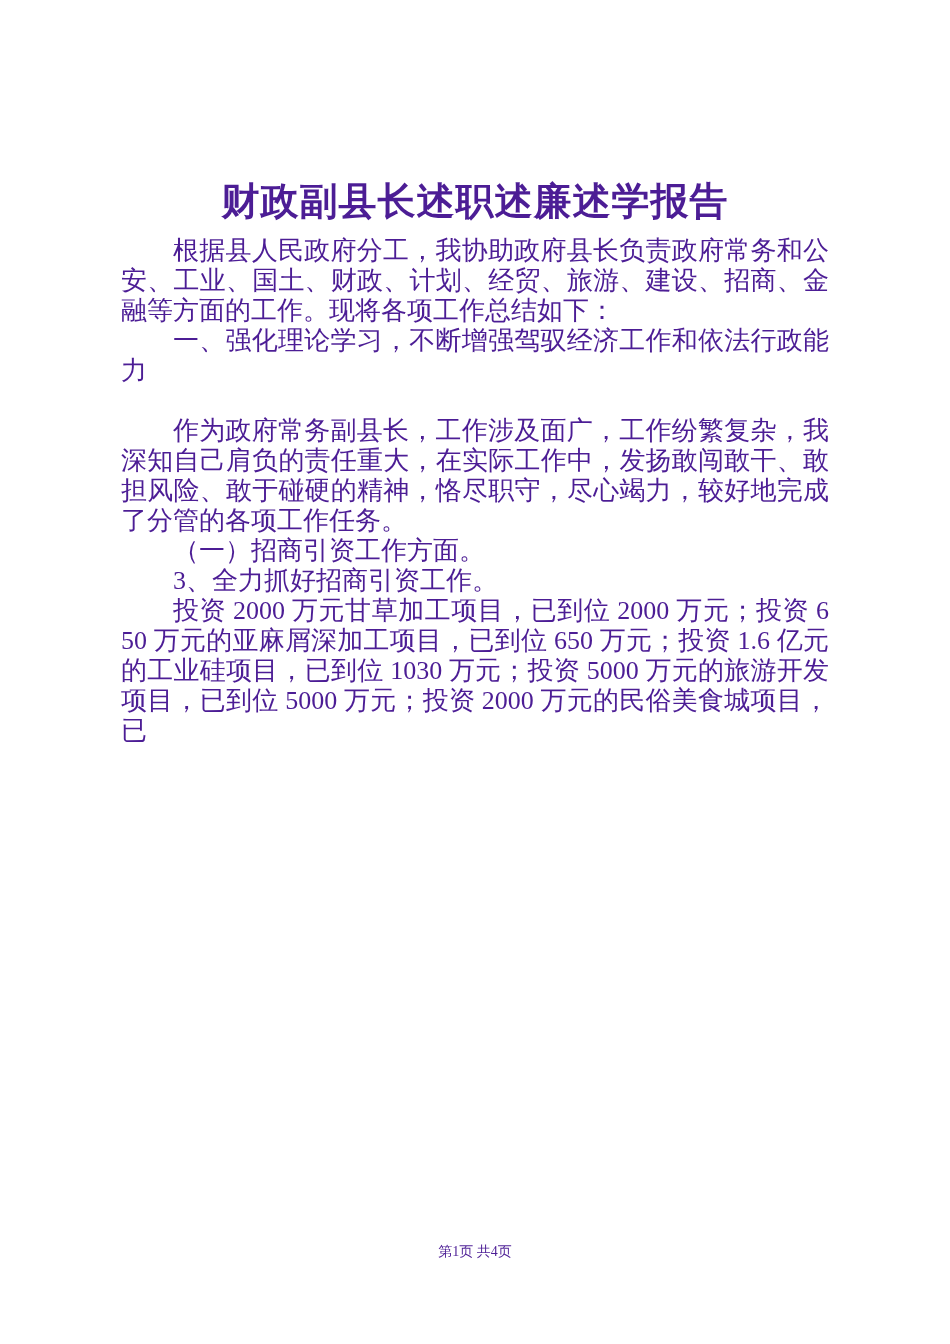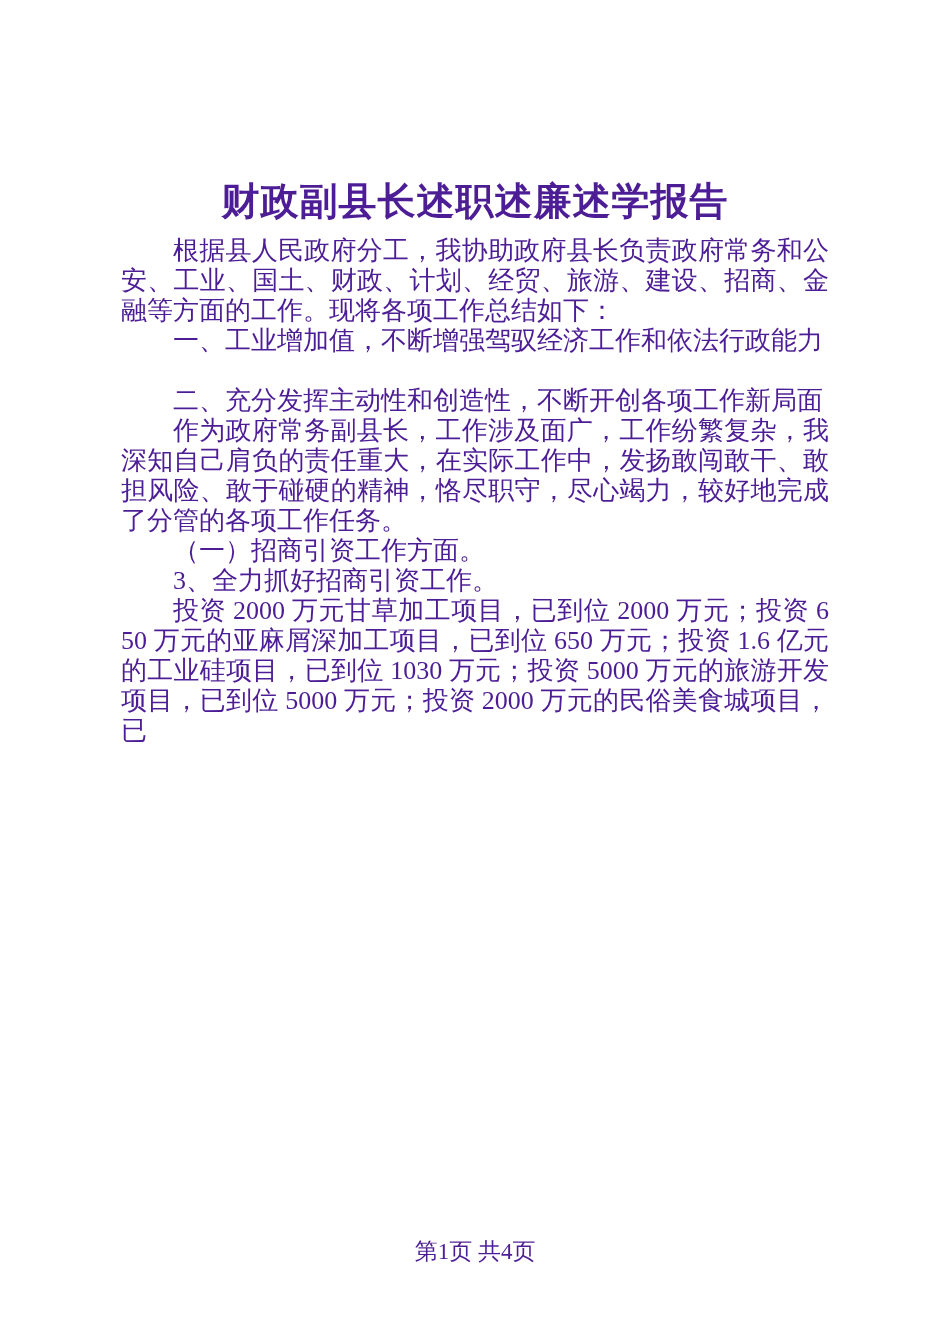--- a/index.html
+++ b/index.html
@@ -42,40 +42,39 @@
   .para.spacer {
     height: 30px;
     text-indent: 0;
   }
   .footer {
     position: absolute;
     left: 121px;
     top: 1241px;
     width: 708px;
     text-align: center;
-    font-size: 23px;
+    font-size: 14px;
     line-height: 22px;
   }
 </style>
 </head>
 <body>
 
 <div class="page">
   <div class="content">
 
     <h1 class="doc-title">财政副县长述职述廉述学报告</h1>
 
     <p class="para">根据县人民政府分工，我协助政府县长负责政府常务和公安、工业、国土、财政、计划、经贸、旅游、建设、招商、金融等方面的工作。现将各项工作总结如下：</p>
 
-    <p class="para">一、工业增加值，不断增强驾驭经济工作和依法行政能力</p>
+    <p class="para">一、强化理论学习，不断增强驾驭经济工作和依法行政能力</p>
 
 
     <p class="para spacer"></p>
 
-    <p class="para">二、充分发挥主动性和创造性，不断开创各项工作新局面</p>
 
     <p class="para">作为政府常务副县长，工作涉及面广，工作纷繁复杂，我深知自己肩负的责任重大，在实际工作中，发扬敢闯敢干、敢担风险、敢于碰硬的精神，恪尽职守，尽心竭力，较好地完成了分管的各项工作任务。</p>
 
     <p class="para">（一）招商引资工作方面。</p>
 
 
     <p class="para">3、全力抓好招商引资工作。</p>
 
     <p class="para">投资 2000 万元甘草加工项目，已到位 2000 万元；投资 650 万元的亚麻屑深加工项目，已到位 650 万元；投资 1.6 亿元的工业硅项目，已到位 1030 万元；投资 5000 万元的旅游开发项目，已到位 5000 万元；投资 2000 万元的民俗美食城项目，已</p>
 

